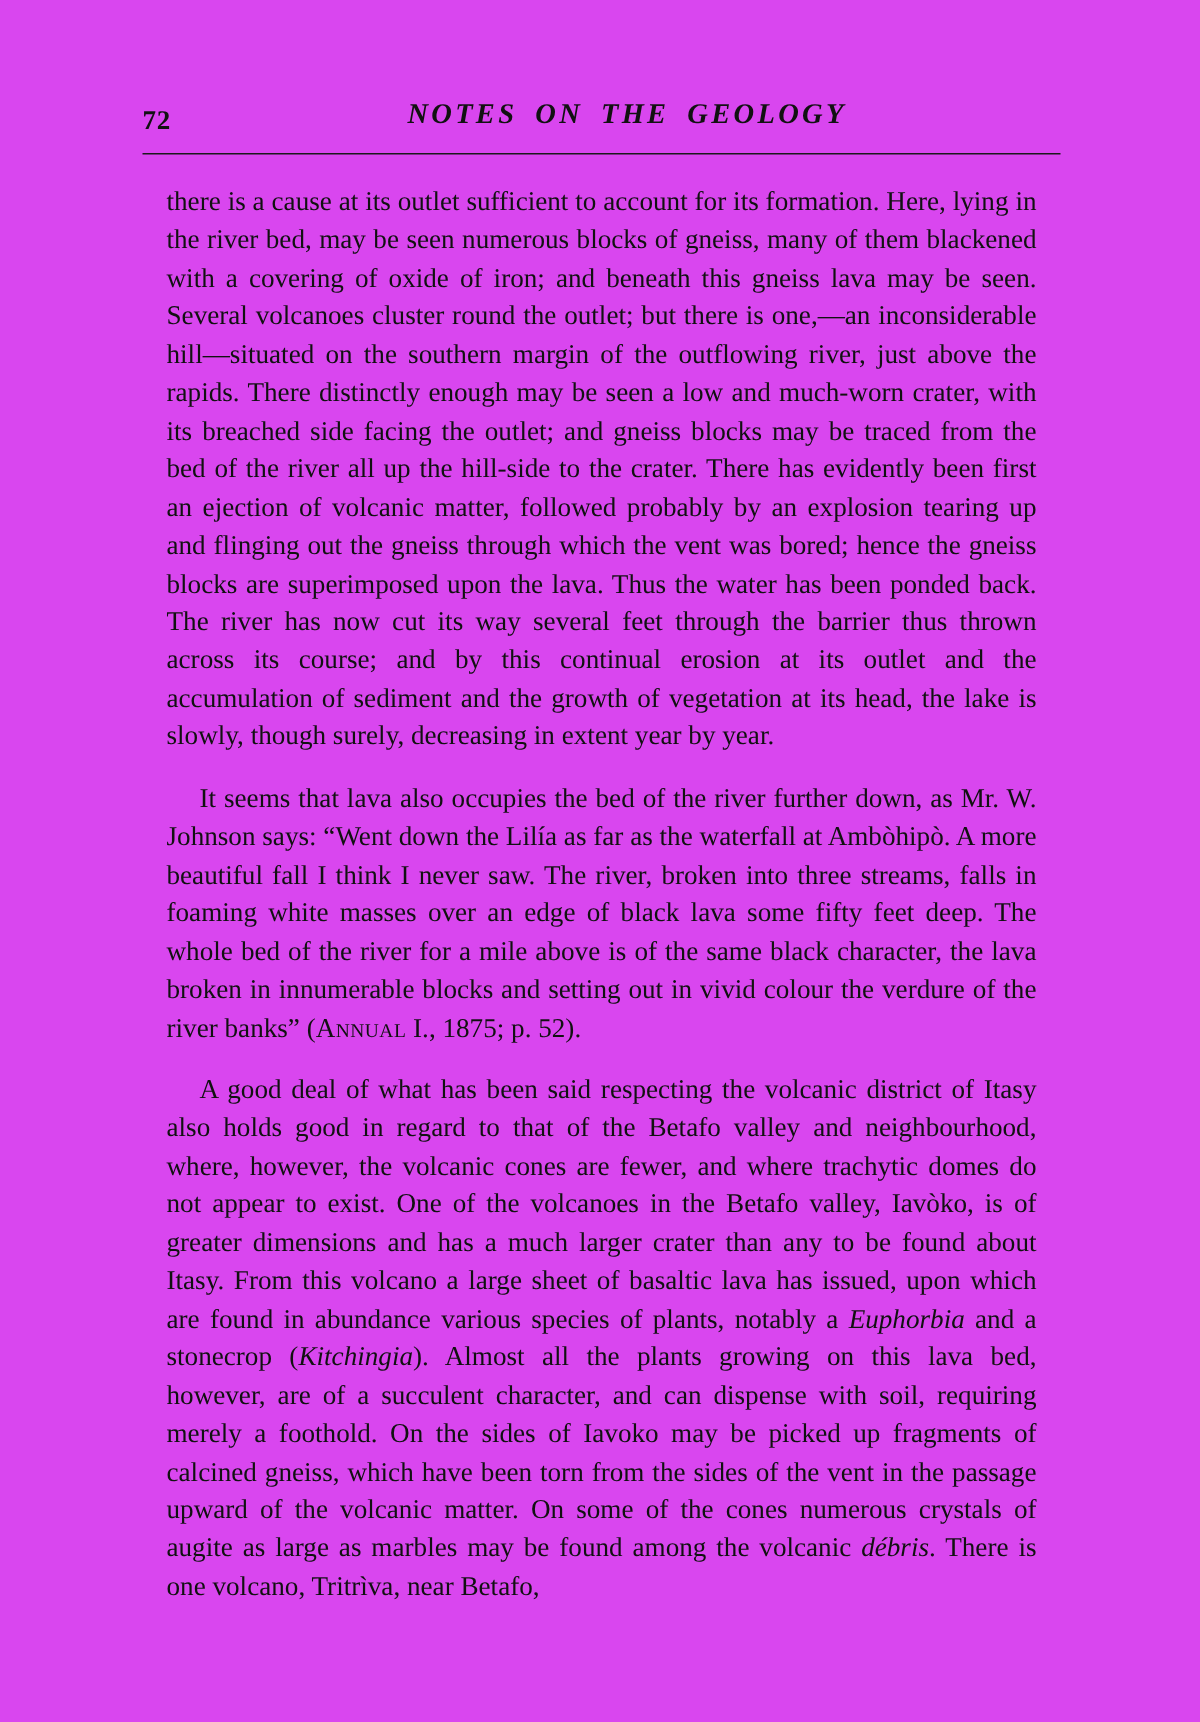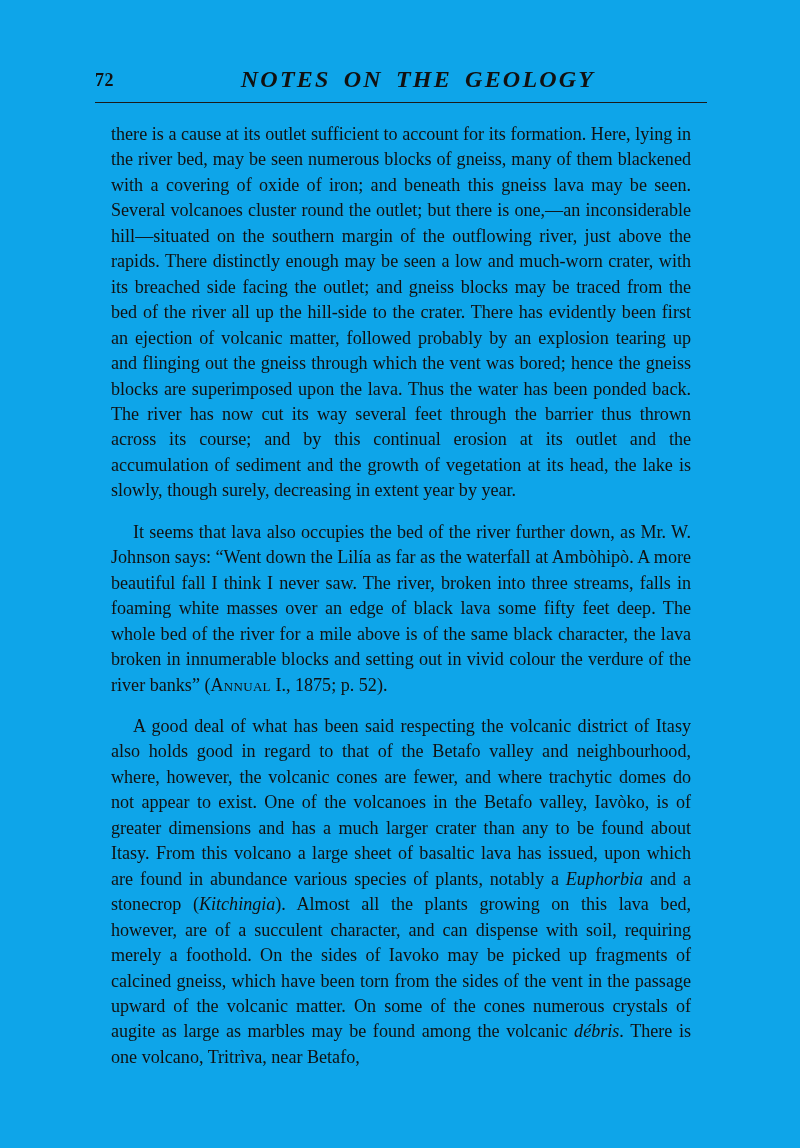--- a/index.html
+++ b/index.html
@@ -4,21 +4,21 @@
 <style>
   html, body {
     margin: 0;
     padding: 0;
     background: #ffffff;
   }
   .page {
     position: relative;
     width: 800px;
     height: 1148px;
-    background: #0ea5e9;
+    background: #d946ef;
     overflow: hidden;
     font-family: "Liberation Serif", "DejaVu Serif", serif;
     color: #111111;
   }
   .content {
     position: absolute;
     left: 95px;
     top: 62px;
     width: 612px;
   }
@@ -37,21 +37,21 @@
     font-family: "Liberation Serif", "DejaVu Serif", serif;
   }
   .running-title {
     position: absolute;
     left: 0;
     right: 0;
     top: 4px;
     text-align: center;
     font-style: italic;
     font-weight: bold;
-    font-size: 24px;
+    font-size: 19px;
     letter-spacing: 2.2px;
     word-spacing: 5px;
     padding-left: 34px;
   }
   .head-rule {
     position: absolute;
     left: 0;
     top: 40px;
     width: 612px;
     height: 1px;

